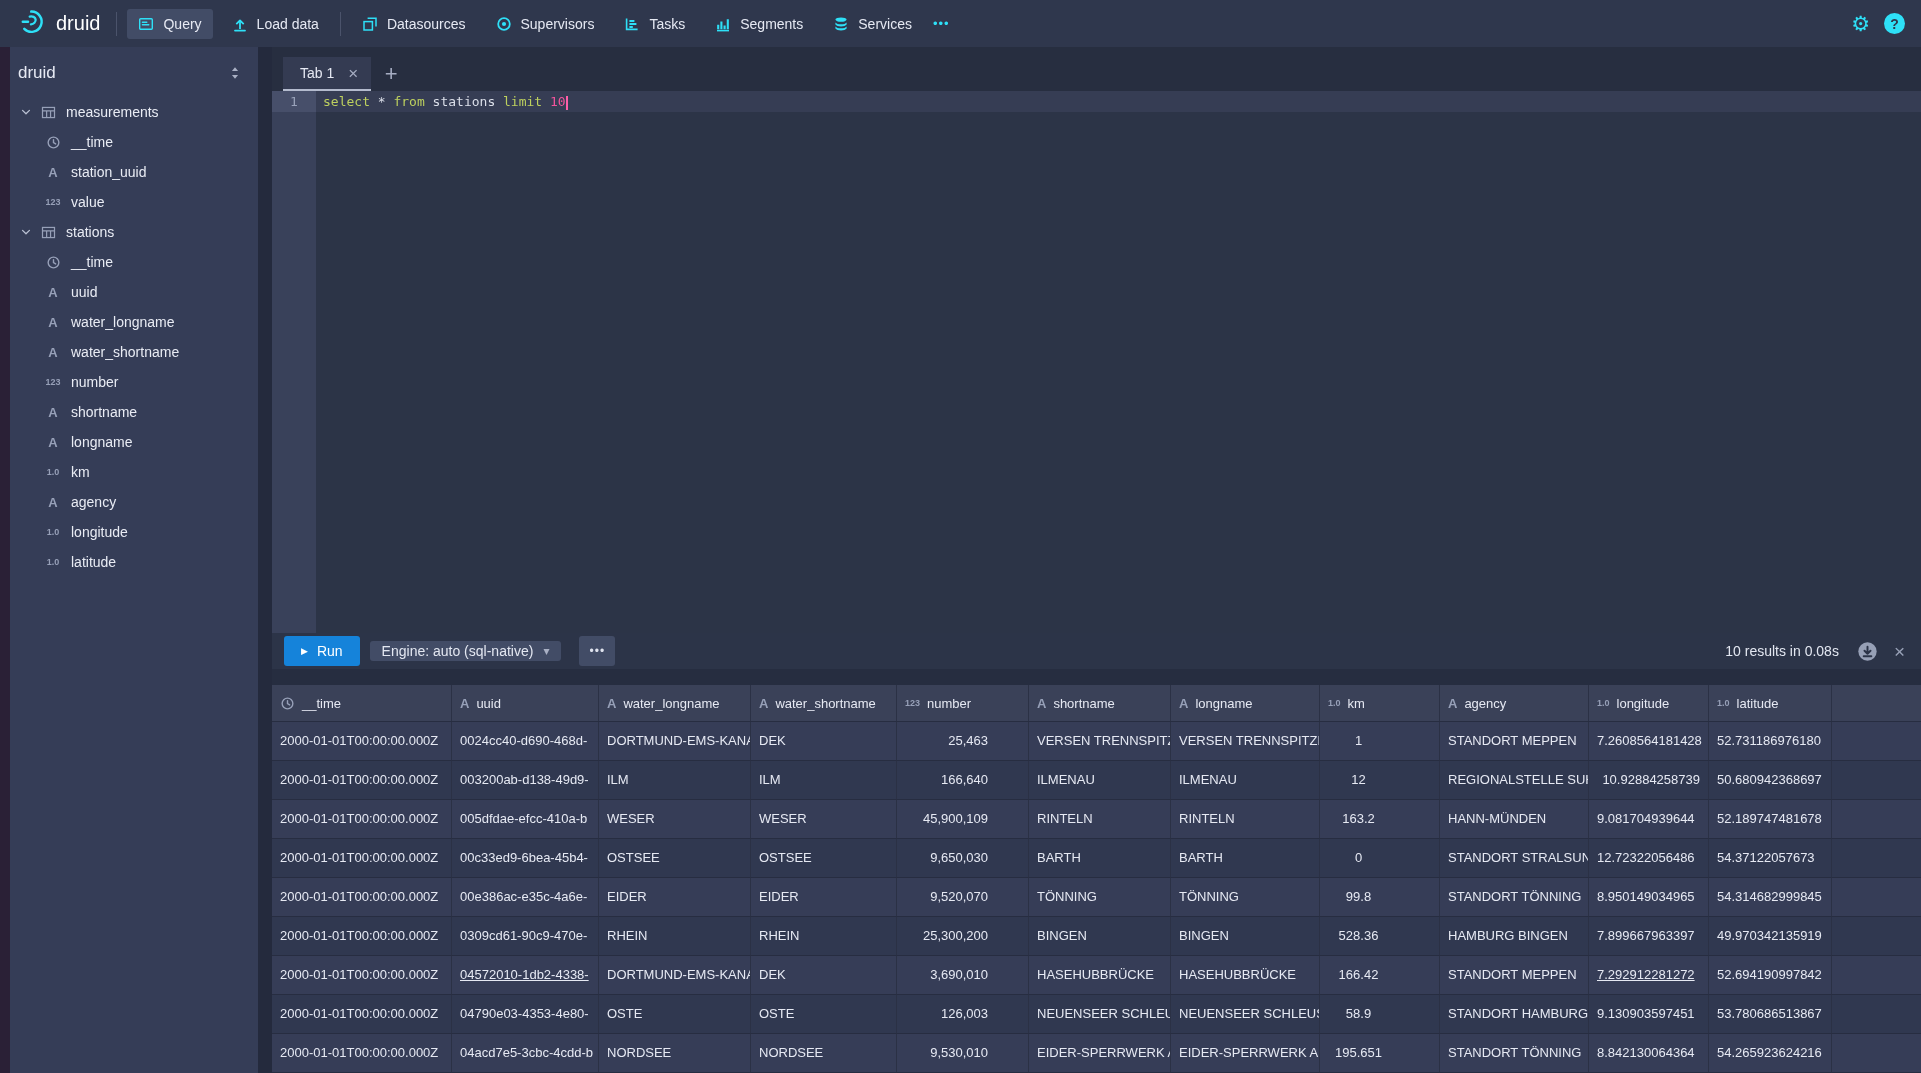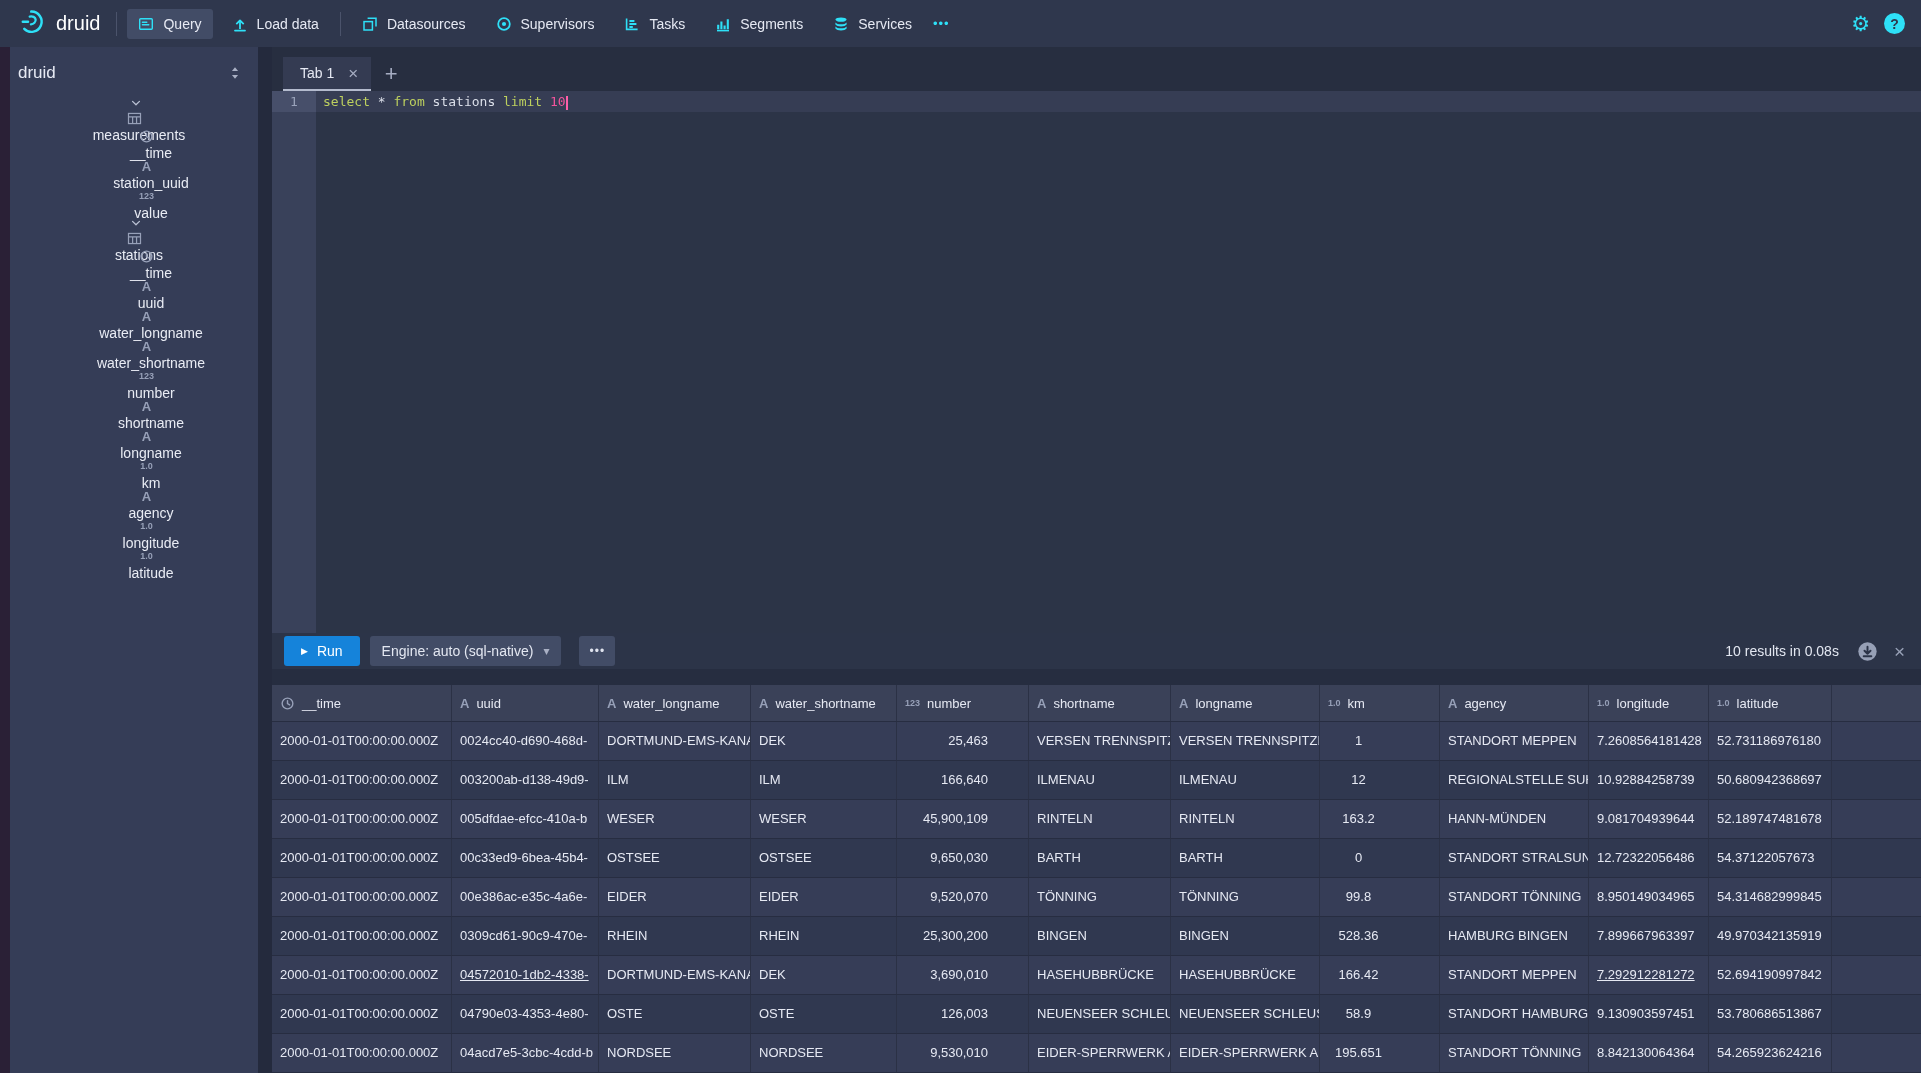--- a/index.html
+++ b/index.html
@@ -25,21 +25,21 @@
 
   
   .body{flex:1;display:flex;min-height:0;}
   .edge-strip{flex:0 0 10px;background:#2a2036;}
 
   .sidebar{flex:0 0 248px;background:#353d57;display:flex;flex-direction:column;overflow:hidden;padding-top:10px;}
   .schema-header{display:flex;align-items:center;justify-content:space-between;padding:6px 16px 14px 8px;}
   .schema-title{font-size:17px;}
   .sort-icon{color:#a9b0c4;display:flex;cursor:pointer;}
   .sort-icon svg{width:14px;height:14px;}
-  .tree-item{display:flex;align-items:center;height:30px;padding-left:10px;font-size:14px;color:#e9ecf4;cursor:pointer;flex-direction:column;}
+  .tree-item{display:flex;align-items:center;height:30px;padding-left:10px;font-size:14px;color:#e9ecf4;cursor:pointer;}
   .tree-item.child{padding-left:34px;}
   .t-chevron{display:flex;color:#bac1d3;margin-right:7px;}
   .t-chevron svg{width:12px;height:12px;}
   .t-icon{color:#97a0b8;display:flex;align-items:center;justify-content:center;width:18px;flex:0 0 18px;margin-right:9px;}
   .t-icon svg{width:15px;height:15px;}
   .t-str{font-size:13px;font-weight:bold;}
   .t-num{font-size:9px;font-weight:bold;}
 
   .splitter{flex:0 0 14px;background:#242a3d;cursor:col-resize;}
 
@@ -63,21 +63,21 @@
   .tok-keyword{color:#bdd05e;}
   .tok-plain{color:#dbdfe9;}
   .tok-number{color:#f2549c;}
   .cursor{display:inline-block;width:2px;height:14px;background:#ff5fa8;vertical-align:middle;}
 
   
   .runbar{flex:0 0 36px;background:#2c3448;display:flex;align-items:center;padding:0 16px 0 12px;gap:10px;}
   .run-btn{height:30px;background:#1583da;color:#fff;border:none;border-radius:3px;display:flex;align-items:center;
            gap:9px;padding:0 17px;font-size:14px;cursor:pointer;font-family:inherit;}
   .play{font-size:9px;}
-  .engine-btn{height:30px;background:#424c66;color:#e3e7f1;border:none;border-radius:3px;display:flex;align-items:center;
+  .engine-btn{height:20px;background:#424c66;color:#e3e7f1;border:none;border-radius:3px;display:flex;align-items:center;
               gap:10px;padding:0 12px;font-size:14px;cursor:pointer;font-family:inherit;}
   .caret{color:#a9b0c4;font-size:12px;}
   .more-btn{height:30px;width:36px;background:#424c66;color:#dfe3ee;border:none;border-radius:3px;font-size:12px;
             letter-spacing:1px;cursor:pointer;margin-left:8px;}
   .spacer{flex:1;}
   .summary{font-size:14px;color:#e3e7f1;}
   .dl{display:flex;color:#97a0b6;cursor:pointer;margin-left:8px;}
   .dl svg{width:21px;height:21px;}
   .close-x{color:#97a0b6;font-size:19px;cursor:pointer;line-height:1;margin-left:6px;}
 
@@ -417,21 +417,21 @@
             <div class="tr even">
               <div class="td" style="width: 180px;">2000-01-01T00:00:00.000Z</div>
               <div class="td" style="width: 147px;">003200ab-d138-49d9-</div>
               <div class="td" style="width: 152px;">ILM</div>
               <div class="td" style="width: 146px;">ILM</div>
               <div class="td al-right" style="width: 132px;">166,640</div>
               <div class="td" style="width: 142px;">ILMENAU</div>
               <div class="td" style="width: 149px;">ILMENAU</div>
               <div class="td al-center" style="width: 120px;">12</div>
               <div class="td" style="width: 149px;">REGIONALSTELLE SUHL</div>
-              <div class="td" style="width: 120px;">10.92884258739</div>
+              <div class="td" style="width: 120px; text-align: right;">10.92884258739</div>
               <div class="td" style="width: 123px;">50.680942368697</div>
               <div class="td fill"></div>
             </div>
             <div class="tr odd">
               <div class="td" style="width: 180px;">2000-01-01T00:00:00.000Z</div>
               <div class="td" style="width: 147px;">005dfdae-efcc-410a-b</div>
               <div class="td" style="width: 152px;">WESER</div>
               <div class="td" style="width: 146px;">WESER</div>
               <div class="td al-right" style="width: 132px;">45,900,109</div>
               <div class="td" style="width: 142px;">RINTELN</div>

